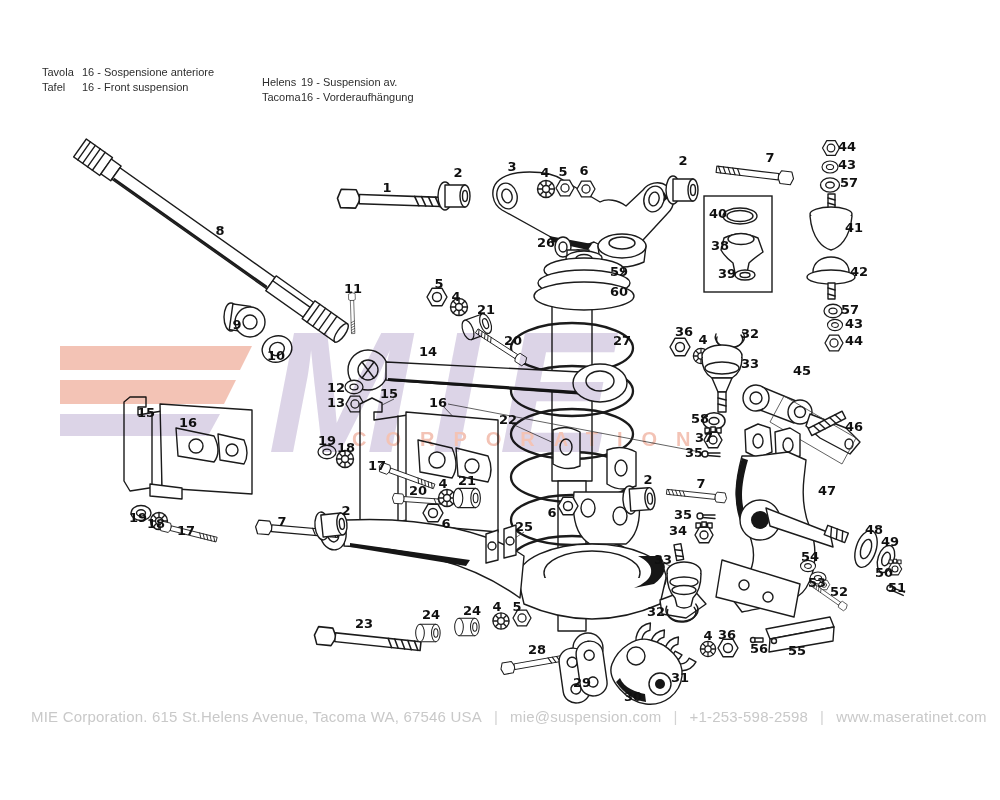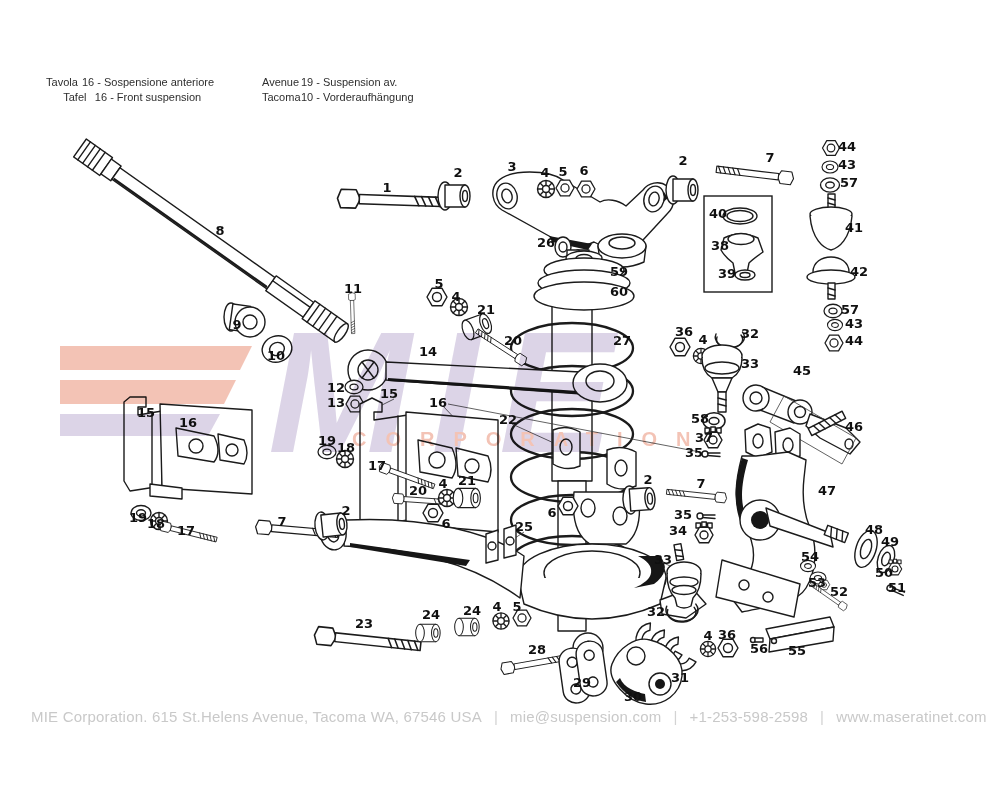--- a/index.html
+++ b/index.html
@@ -1,19 +1,19 @@
 <!DOCTYPE html>
 <html><head>
 <meta charset="utf-8">
 <style>
   html,body{margin:0;padding:0;}
   body{width:1000px;height:800px;background:#ffffff;position:relative;overflow:hidden;
        font-family:"Liberation Sans","DejaVu Sans",sans-serif;}
   
-  #header-left{position:absolute;left:42px;top:75px;font-size:11px;color:#2e2e2e;text-align:center;}
+  #header-left{position:absolute;left:42px;top:65px;font-size:11px;color:#2e2e2e;}
   #header-right{position:absolute;left:262px;top:75px;font-size:11px;color:#2e2e2e;}
   .hrow{height:15px;line-height:15px;white-space:nowrap;}
   .hw{display:inline-block;width:40px;}
   .hw2{display:inline-block;width:39px;}
   
   #footer{position:absolute;left:31px;top:708px;width:950px;font-size:15px;color:#c9c9c9;
           white-space:nowrap;letter-spacing:.2px;}
   #footer .sep{margin:0 12px;color:#d3d3d3;}
   
   svg{position:absolute;left:0;top:0;}
@@ -27,22 +27,22 @@
   #wm-sub{font:bold 20px "Liberation Sans",sans-serif;letter-spacing:19px;}
 </style>
 </head>
 <body>
 
 <div id="header-left">
     <div class="hrow"><span class="hw">Tavola</span><span>16 - Sospensione anteriore</span></div>
     <div class="hrow"><span class="hw">Tafel</span><span>16 - Front suspension</span></div>
   </div>
 <div id="header-right">
-    <div class="hrow"><span class="hw2">Avenue</span><span>19 - Suspension av.</span></div>
-    <div class="hrow"><span class="hw2">Tacoma</span><span>10 - Vorderaufhängung</span></div>
+    <div class="hrow"><span class="hw2">Helens</span><span>19 - Suspension av.</span></div>
+    <div class="hrow"><span class="hw2">Tacoma</span><span>16 - Vorderaufhängung</span></div>
   </div>
 
 <svg id="diagram" width="1000" height="800" viewBox="0 0 1000 800">
   <defs>
     <g id="bolt">
       <polygon class="ln" points="-14,-8 -1,-8 3,0 -1,8 -14,8 -17,0"></polygon>
       <rect class="ln" x="2" y="-4" width="78" height="8"></rect>
       <line class="nf" x1="50" y1="-4" x2="54" y2="4"></line>
         <line class="nf" x1="56" y1="-4" x2="60" y2="4"></line>
       <line class="nf" x1="62" y1="-4" x2="66" y2="4"></line>

